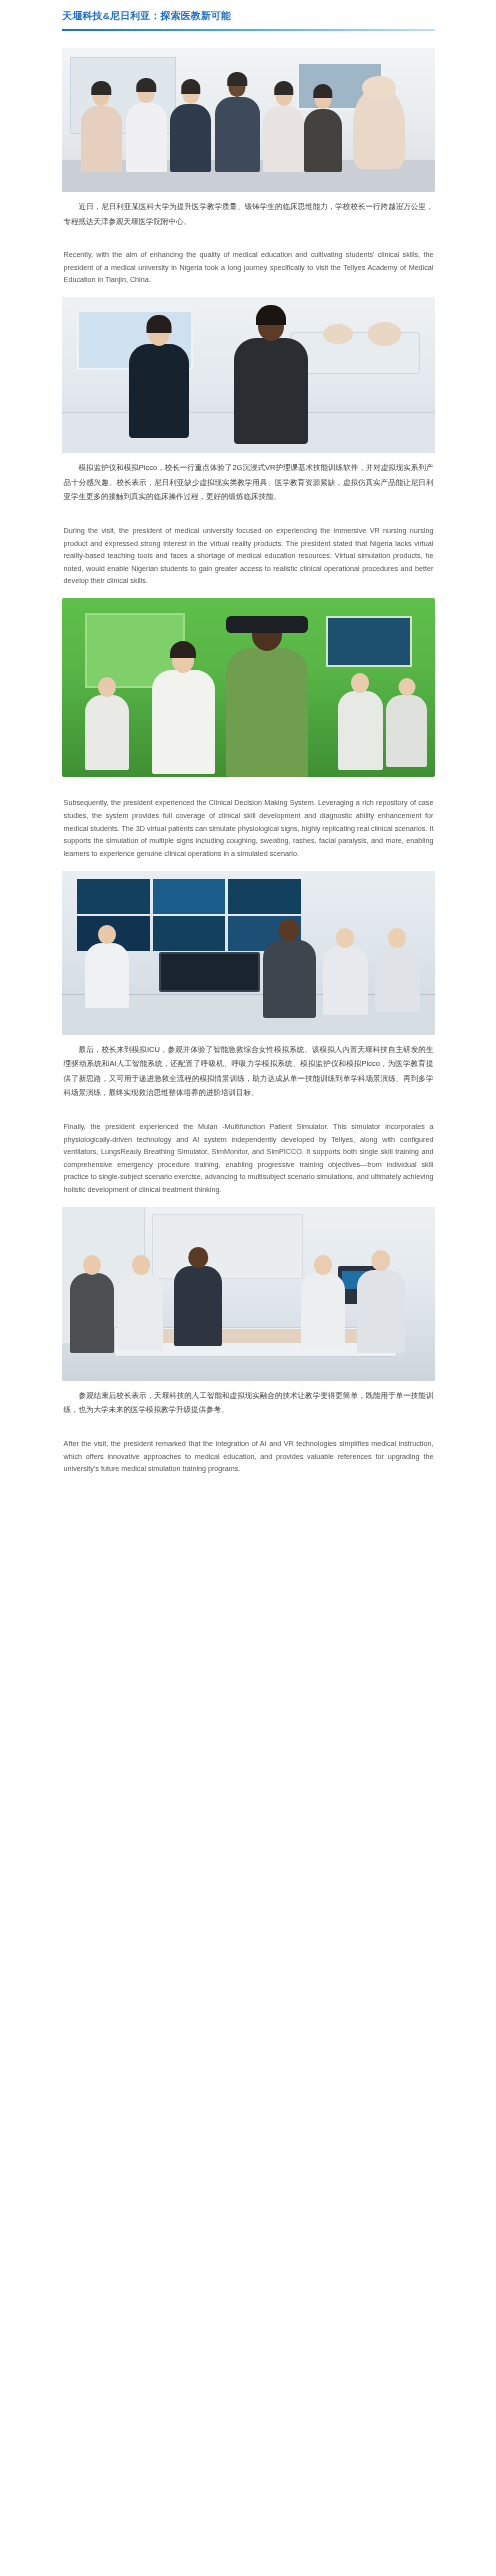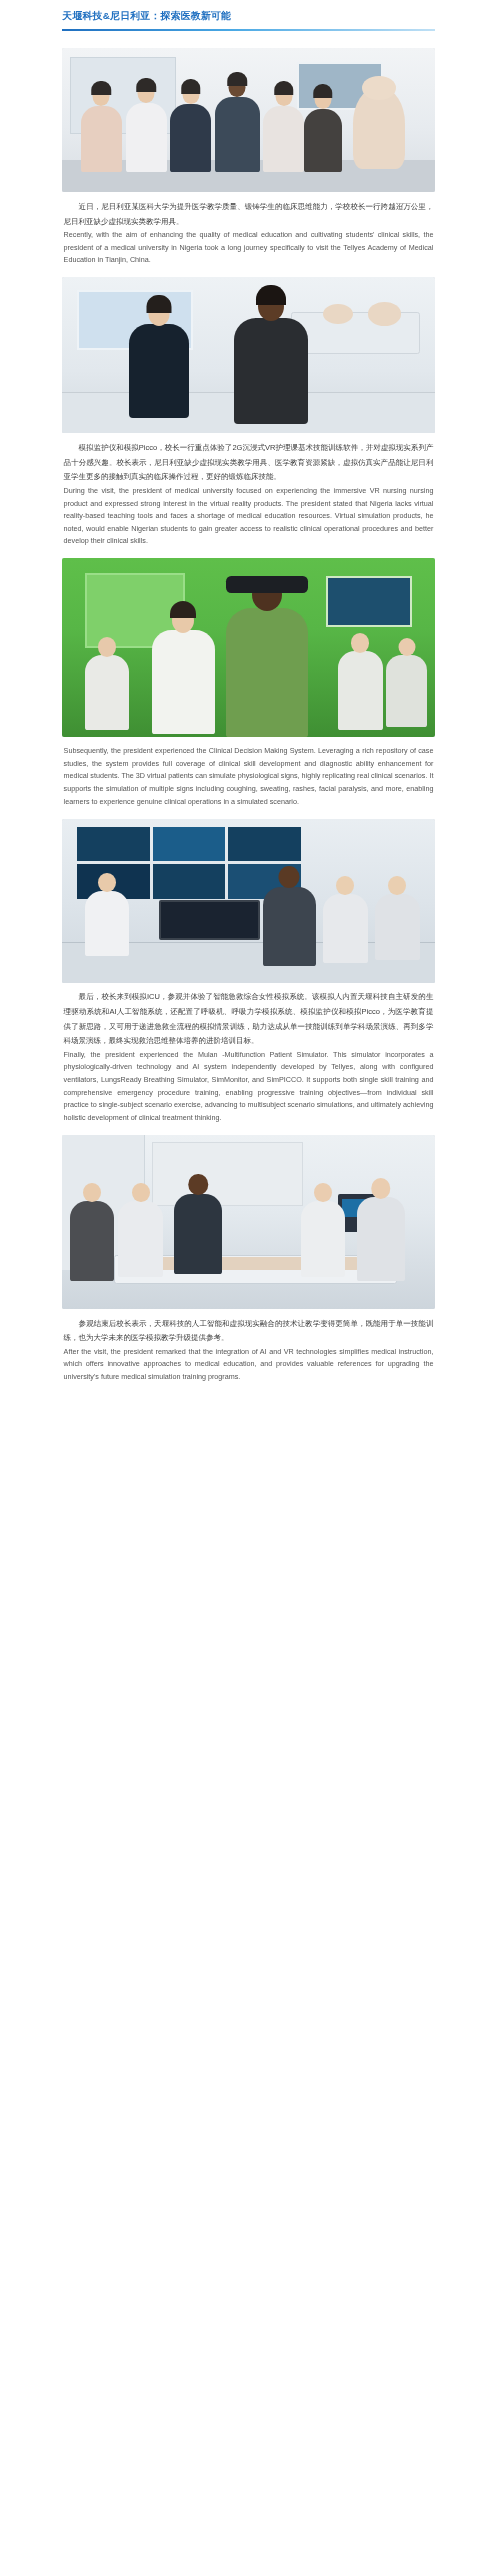--- a/index.html
+++ b/index.html
@@ -53,21 +53,21 @@
     padding: 0 1.3px;
   }
   .cap-zh {
     font-size: 7.5px;
     line-height: 1.95;
     color: #3c3c3c;
     text-align: justify;
     text-indent: 2em;
   }
   .cap-en {
-    margin-top: 0;
+    margin-top: 20px;
     font-size: 7.2px;
     line-height: 1.75;
     color: #555555;
     text-align: justify;
   }
   
   .tail {
     height: 17px;
   }
 
@@ -181,21 +181,21 @@
         <div class="manikin"></div>
         <div class="p p1"></div>
         <div class="p p2"></div>
         <div class="p p3"></div>
         <div class="p p4"></div>
         <div class="p p5"></div>
         <div class="p p6"></div>
       </div>
     </div>
     <div class="caption-block">
-      <div class="cap-zh">近日，尼日利亚某医科大学为提升医学教学质量、锻铸学生的临床思维能力，学校校长一行跨越迢万公里，尼日利亚缺少虚拟现实类教学用具。</div>
+      <div class="cap-zh">近日，尼日利亚某医科大学为提升医学教学质量、锻铸学生的临床思维能力，学校校长一行跨越迢万公里，专程抵达天津参观天堰医学院附中心。</div>
       <div class="cap-en">Recently, with the aim of enhancing the quality of medical education and cultivating students' clinical skills, the president of a medical university in Nigeria took a long journey specifically to visit the Tellyes Academy of Medical Education in Tianjin, China.</div>
     </div>
   </div>
 
   <div class="section">
     <div class="photo s2" style="height:156px;">
       <div class="scene s2">
         <div class="bg"></div>
         <div class="win"></div>
         <div class="bed"></div>

